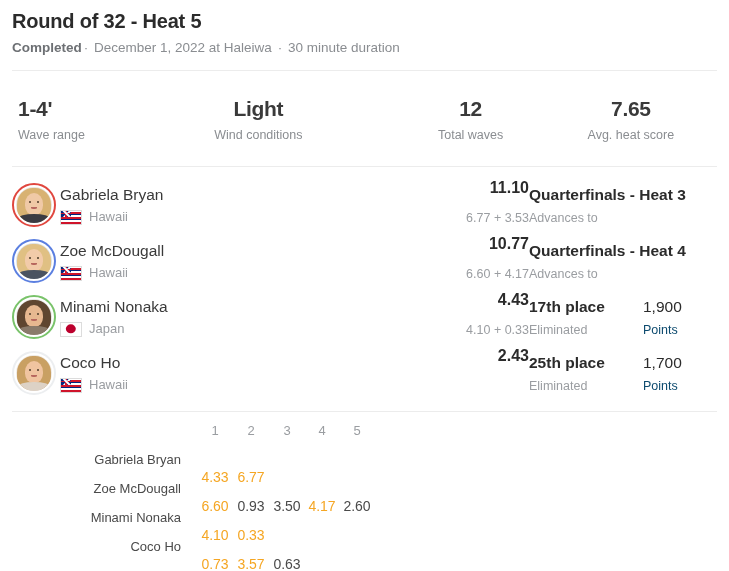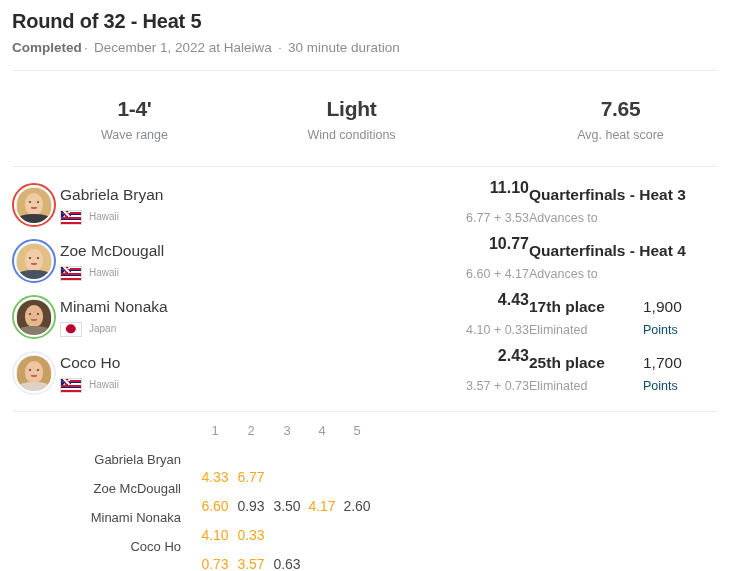--- a/index.html
+++ b/index.html
@@ -42,21 +42,21 @@
   .divider.d1 { top: 70px; }
   .divider.d2 { top: 166px; }
   .divider.d3 { top: 411px; }
 
   
   .stats {
     position: absolute; left: 0; top: 96px; width: 729px; height: 60px;
     display: flex;
   }
   .stat { flex: 1; text-align: center; }
-  .stat:nth-child(1) { text-align: center;  padding-left: 26px; }
+  .stat:nth-child(1) { text-align: left;  padding-left: 18px; }
   .stat:nth-child(2) { text-align: center; padding-right: 42px;}
   .stat:nth-child(3) { text-align: center; padding-left: 10px;}
   .stat:nth-child(4) { text-align: center; padding-right: 18px; }
   .stat-value {
     font-size: 21px; font-weight: bold; color: #3a3a3a; line-height: 26px;
     letter-spacing: -0.3px;
   }
   .stat-label {
     margin-top: 5px; font-size: 12.5px; color: #8a8d91; line-height: 16px;
   }
@@ -110,21 +110,21 @@
   }
   .ath-country {
     position: absolute; left: 60px; top: 31px;
     display: flex; align-items: center;
   }
   .flag {
     width: 22px; height: 15px; border: 1px solid #dcdcdc; position: relative;
     overflow: hidden; background: #fff; flex: 0 0 auto;
   }
   .flag-label {
-    margin-left: 7px; font-size: 10px; color: #9a9da1; line-height: 16px;
+    margin-left: 7px; font-size: 13px; color: #9a9da1; line-height: 16px;
   }
   
   .flag-hawaii .stripes { position: absolute; inset: 0; }
   .flag-hawaii .s { position: absolute; left: 0; width: 100%; height: 12.5%; }
   .flag-hawaii .canton {
     position: absolute; left: 0; top: 0; width: 50%; height: 50%;
     background: #00247d; overflow: hidden;
   }
   .flag-hawaii .canton:before, .flag-hawaii .canton:after {
     content: ""; position: absolute; left: 50%; top: -30%;
@@ -216,20 +216,24 @@
   <div class="divider d1"></div>
 
   <div class="stats">
     <div class="stat">
       <div class="stat-value">1-4'</div>
       <div class="stat-label">Wave range</div>
     </div>
     <div class="stat">
       <div class="stat-value">Light</div>
       <div class="stat-label">Wind conditions</div>
+    </div>
+    <div class="stat">
+      <div class="stat-value">12</div>
+      <div class="stat-label">Total waves</div>
     </div>
     <div class="stat">
       <div class="stat-value">7.65</div>
       <div class="stat-label">Avg. heat score</div>
     </div>
   </div>
 
   <div class="divider d2"></div>
 
   <div class="athletes">
@@ -381,21 +385,20 @@
           <div class="canton">
             <div class="cross-h"></div>
               <div class="cross-v"></div>
             <div class="cross-h2"></div>
               <div class="cross-v2"></div>
           </div>
         </div>
         <span class="flag-label">Hawaii</span>
       </div>
       <div class="ath-score">2.43</div>
-      <div class="ath-breakdown">3.57 + 0.73</div>
       <div class="ath-result">25th place</div>
       <div class="ath-result-sub">Eliminated</div>
       <div class="ath-points">1,700</div>
       <div class="ath-points-sub">Points</div>
     </div>
 
   </div>
 
   <div class="divider d3"></div>
 

